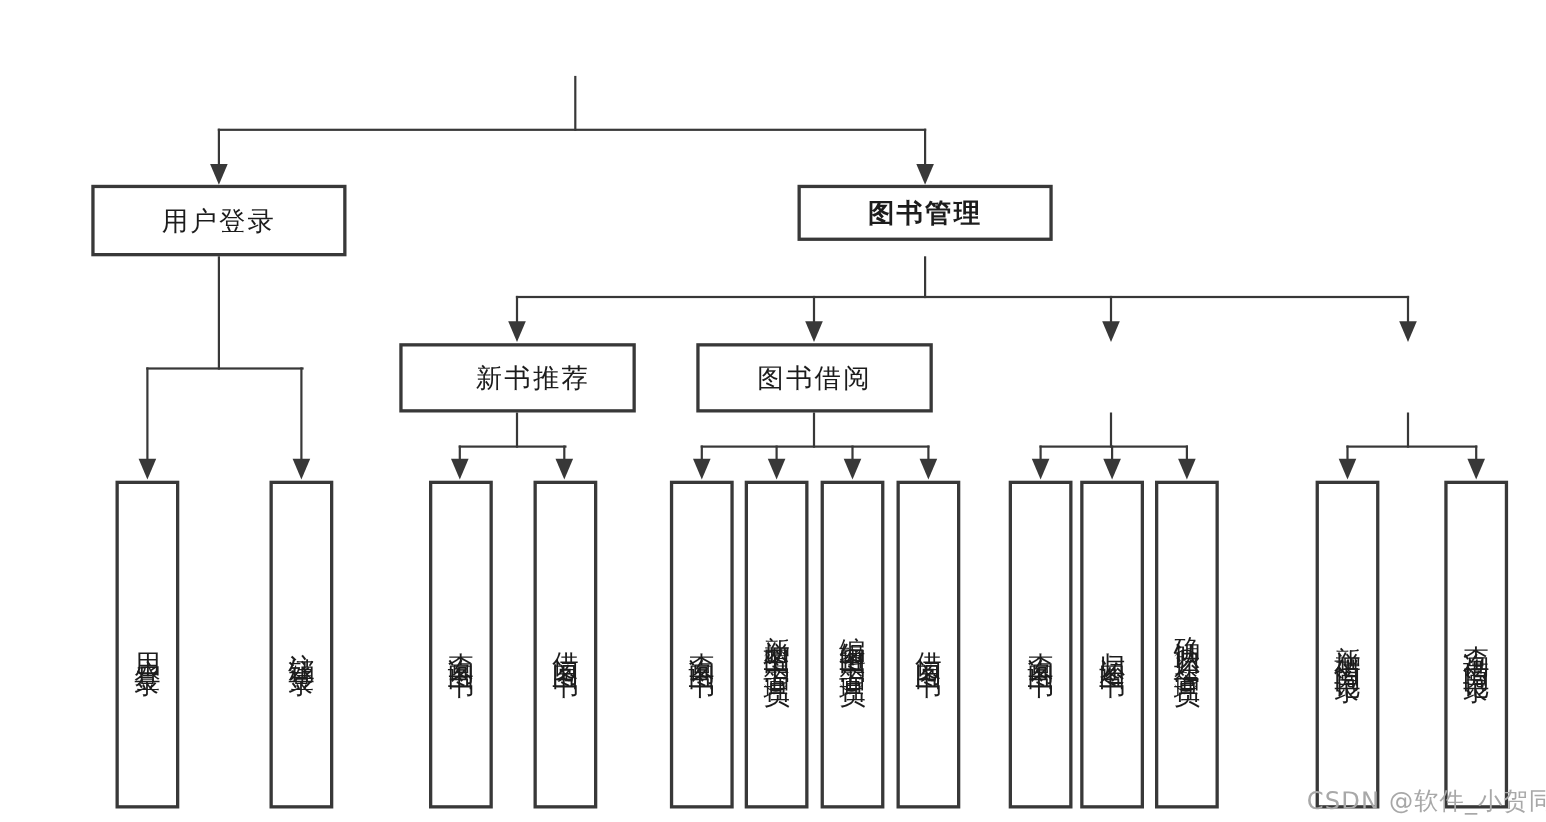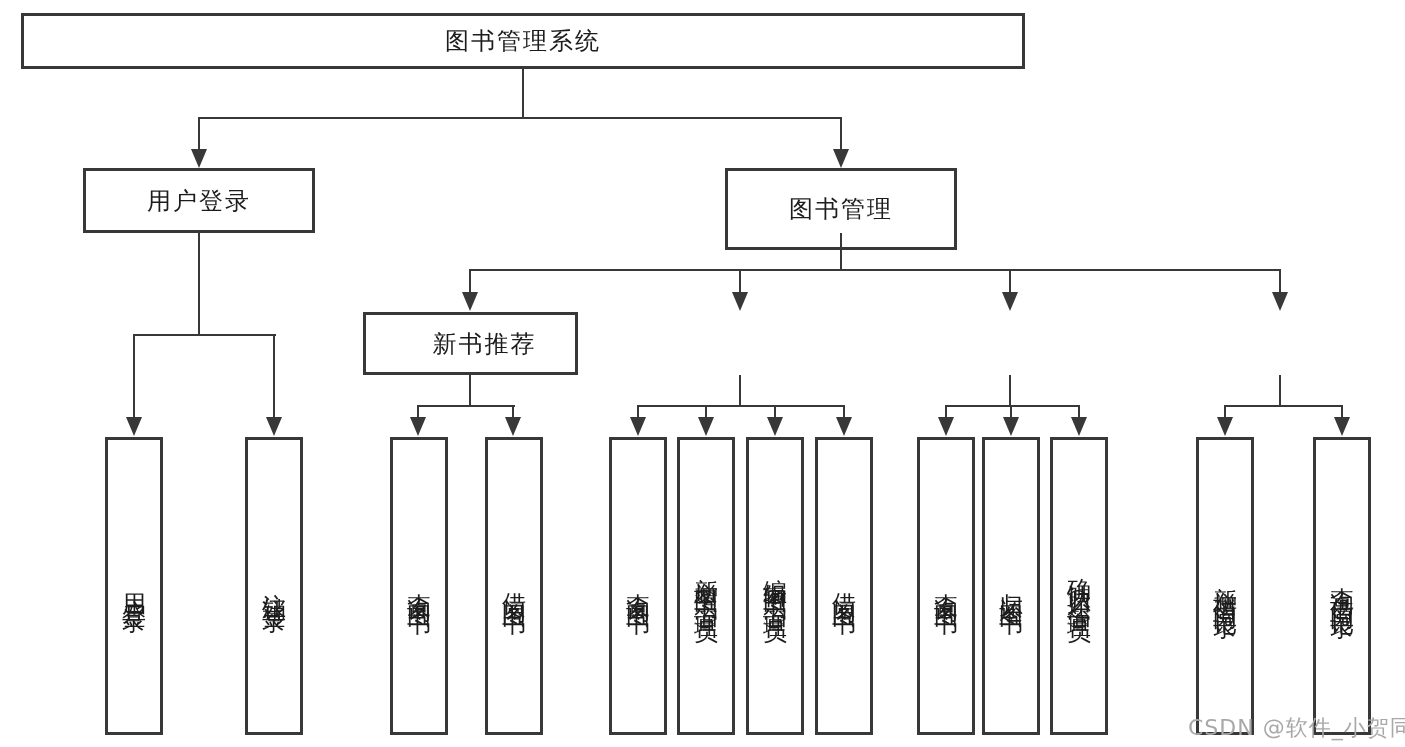--- a/index.html
+++ b/index.html
@@ -27,35 +27,32 @@
   .watermark{
     position:absolute;left:1188px;top:713px;font-size:22px;color:#a8a8a8;
     letter-spacing:1px;white-space:nowrap;z-index:5;
   }
 </style>
 </head>
 <body>
 
 <div class="stage">
 
-  <div class="node h" style="left:21px;top:13px;width:1004px;height:56px;">
-    <span class="lbl">图书管理系统</span>
-  </div>
 
   <div class="vline" style="left:522px;top:69px;height:50px;"></div>
   <div class="hline" style="left:198px;top:117px;width:644px;"></div>
   <div class="vline" style="left:198px;top:117px;height:33px;"></div>
   <div class="vline" style="left:840px;top:117px;height:33px;"></div>
   <div class="arrow" style="left:191px;top:149px;"></div>
   <div class="arrow" style="left:833px;top:149px;"></div>
 
   <div class="node h" style="left:83px;top:168px;width:232px;height:65px;">
     <span class="lbl">用户登录</span>
   </div>
-  <div class="node h" style="left:725px;top:168px;width:232px;height:82px;">
+  <div class="node h" style="left:725px;top:168px;width:232px;height:51px;font-weight:bold;">
     <span class="lbl">图书管理</span>
   </div>
 
   <div class="vline" style="left:198px;top:233px;height:103px;"></div>
   <div class="hline" style="left:133px;top:334px;width:143px;"></div>
   <div class="vline" style="left:133px;top:334px;height:84px;"></div>
   <div class="vline" style="left:273px;top:334px;height:84px;"></div>
   <div class="arrow" style="left:126px;top:417px;"></div>
   <div class="arrow" style="left:266px;top:417px;"></div>
 
@@ -65,20 +62,23 @@
   <div class="vline" style="left:739px;top:269px;height:25px;"></div>
   <div class="vline" style="left:1009px;top:269px;height:25px;"></div>
   <div class="vline" style="left:1279px;top:269px;height:25px;"></div>
   <div class="arrow" style="left:462px;top:292px;"></div>
   <div class="arrow" style="left:732px;top:292px;"></div>
   <div class="arrow" style="left:1002px;top:292px;"></div>
   <div class="arrow" style="left:1272px;top:292px;"></div>
 
   <div class="node h" style="left:363px;top:312px;width:215px;height:63px;padding-left:28px;">
     <span class="lbl">新书推荐</span>
+  </div>
+  <div class="node h" style="left:633px;top:312px;width:215px;height:63px;">
+    <span class="lbl">图书借阅</span>
   </div>
 
   <div class="vline" style="left:469px;top:375px;height:32px;"></div>
   <div class="hline" style="left:417px;top:405px;width:98px;"></div>
   <div class="vline" style="left:417px;top:405px;height:13px;"></div>
   <div class="vline" style="left:512px;top:405px;height:13px;"></div>
   <div class="arrow" style="left:410px;top:417px;"></div>
   <div class="arrow" style="left:505px;top:417px;"></div>
 
   <div class="vline" style="left:739px;top:375px;height:32px;"></div>

